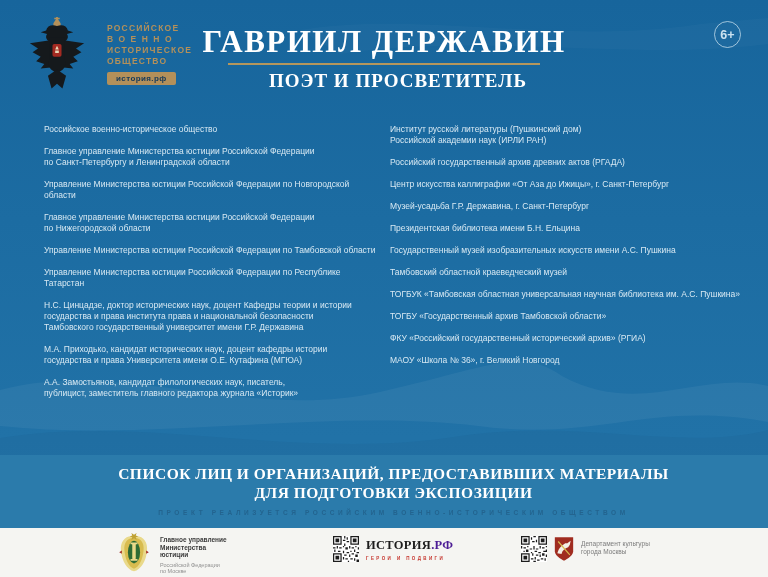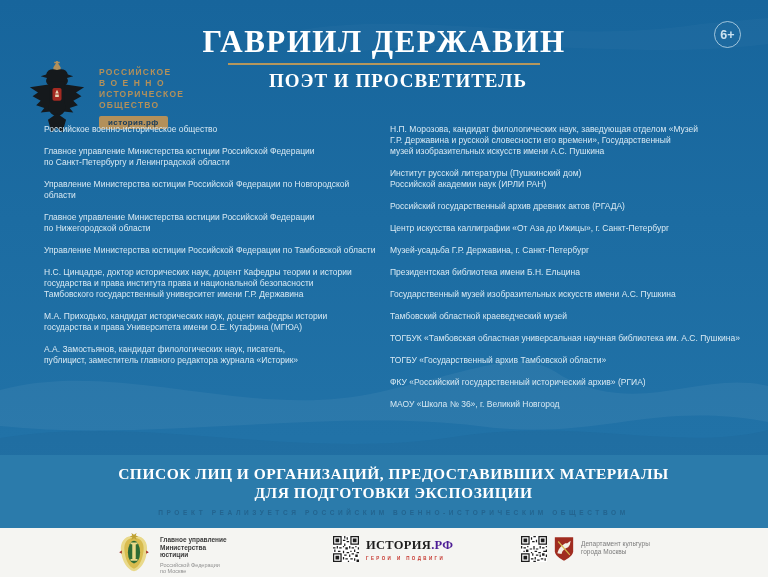--- a/index.html
+++ b/index.html
@@ -6,21 +6,21 @@
   html,body { background:#555; }
   .poster {
     position:relative; width:768px; height:577px; overflow:hidden;
     background:linear-gradient(180deg,#17659c 0%, #1c6ca2 38%, #2172a7 76%, #2576aa 100%);
     font-family:"Liberation Sans", sans-serif;
   }
   .waves { position:absolute; left:0; top:330px; pointer-events:none; }
   .waves2 { position:absolute; left:0; top:10px; pointer-events:none; }
 
   
-  .rvio { position:absolute; left:28px; top:16px; display:flex; gap:13px; align-items:center;margin-top:44px; }
+  .rvio { position:absolute; left:28px; top:16px; display:flex; gap:21px; align-items:center; }
   .rvio-text { color:#b3905a; font-weight:bold; font-size:8.5px; line-height:11px; letter-spacing:1.2px; }
   .rvio-text div:nth-child(2) { letter-spacing:5.5px; }
   .rvio-badge {
     display:inline-block; background:#b3905a; color:#14395a; font-size:8px; font-weight:bold;
     padding:2px 9px 2.5px; border-radius:2px; margin-top:5px; letter-spacing:.4px;
   }
   .title-block { position:absolute; left:0; right:0; top:26px; text-align:center; color:#fff; }
   .title { font-family:"Liberation Serif", serif; font-weight:bold; font-size:31px; letter-spacing:1.5px; line-height:1; }
   .title-rule { width:312px; height:2px; background:#b5965c; margin:6px auto 5px; }
   .subtitle { font-family:"Liberation Serif", serif; font-weight:bold; font-size:19px; letter-spacing:1px;padding-left:28px; }
@@ -109,32 +109,30 @@
 
   <div class="credits">
     <div class="col col-left">
       <div class="entry">Российское военно-историческое общество</div>
       <div class="entry">Главное управление Министерства юстиции Российской Федерации
 по Санкт-Петербургу и Ленинградской области</div>
       <div class="entry">Управление Министерства юстиции Российской Федерации по Новгородской области</div>
       <div class="entry">Главное управление Министерства юстиции Российской Федерации
 по Нижегородской области</div>
       <div class="entry">Управление Министерства юстиции Российской Федерации по Тамбовской области</div>
+      <div class="entry">Управление Министерства юстиции Российской Федерации по Республике Татарстан</div>
       <div class="entry">Н.С. Цинцадзе, доктор исторических наук, доцент Кафедры теории и истории
 государства и права института права и национальной безопасности
 Тамбовского государственный университет имени Г.Р. Державина</div>
       <div class="entry">М.А. Приходько, кандидат исторических наук, доцент кафедры истории
 государства и права Университета имени О.Е. Кутафина (МГЮА)</div>
       <div class="entry">А.А. Замостьянов, кандидат филологических наук, писатель,
 публицист, заместитель главного редактора журнала «Историк»</div>
     </div>
     <div class="col col-right">
-      <div class="entry">Н.П. Морозова, кандидат филологических наук, заведующая отделом «Музей
-Г.Р. Державина и русской словесности его времени», Государственный
-музей изобразительных искусств имени А.С. Пушкина</div>
       <div class="entry">Институт русской литературы (Пушкинский дом)
 Российской академии наук (ИРЛИ РАН)</div>
       <div class="entry">Российский государственный архив древних актов (РГАДА)</div>
       <div class="entry">Центр искусства каллиграфии «От Аза до Ижицы», г. Санкт-Петербург</div>
       <div class="entry">Музей-усадьба Г.Р. Державина, г. Санкт-Петербург</div>
       <div class="entry">Президентская библиотека имени Б.Н. Ельцина</div>
       <div class="entry">Государственный музей изобразительных искусств имени А.С. Пушкина</div>
       <div class="entry">Тамбовский областной краеведческий музей</div>
       <div class="entry">ТОГБУК «Тамбовская областная универсальная научная библиотека им. А.С. Пушкина»</div>
       <div class="entry">ТОГБУ «Государственный архив Тамбовской области»</div>

